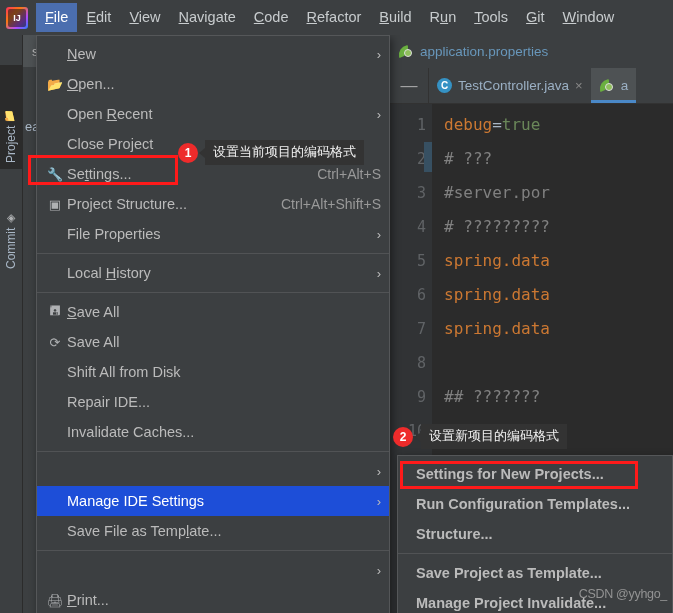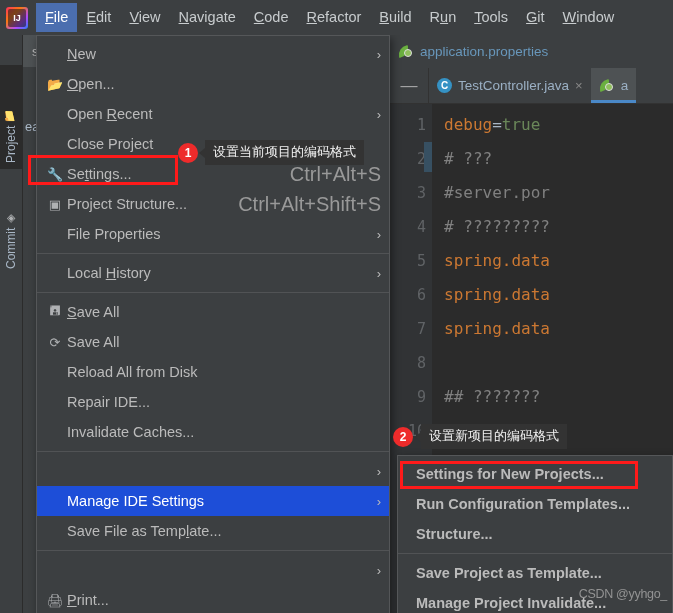--- a/index.html
+++ b/index.html
@@ -235,21 +235,21 @@
     position: relative;
     white-space: nowrap;
   }
   .mrow.sel { background: #1d4ed8; color: #FFFFFF; }
   .mrow .mi {
     width: 24px; flex: 0 0 auto;
     display: flex; align-items: center; justify-content: center;
     color: #AFB1B3; font-size: 13px;
   }
   .mrow .mn { flex: 1 1 auto; }
-  .mrow .mk { color: #999999; font-size: 20px; padding-left: 20px; }
+  .mrow .mk { color: #999999; font-size: 14px; padding-left: 20px; }
   .mrow .arrow { color: #BBBBBB; font-size: 13px; padding-left: 14px; }
   .msep { height: 1px; background: #515355; margin: 4px 0; }
 
   
   .submenu {
     position: absolute; left: 397px; top: 455px;
     width: 276px;
     background: #3C3F41;
     border: 1px solid #555759;
     box-shadow: 2px 3px 8px rgba(0,0,0,0.45);
@@ -441,21 +441,21 @@
     <span class="mi">🖪</span>
     <span class="mn"><u>S</u>ave All</span>
     <span class="mk"></span>
   </div>
   <div class="mrow">
     <span class="mi">⟳</span>
     <span class="mn">Save All</span>
   </div>
   <div class="mrow">
     <span class="mi"></span>
-    <span class="mn">Reload All from Disk</span>
+    <span class="mn">Shift All from Disk</span>
   </div>
   <div class="mrow">
     <span class="mi"></span>
     <span class="mn">Repair IDE...</span>
   </div>
   <div class="mrow">
     <span class="mi"></span>
     <span class="mn">Invalidate Caches...</span>
   </div>
   <div class="msep"></div>

